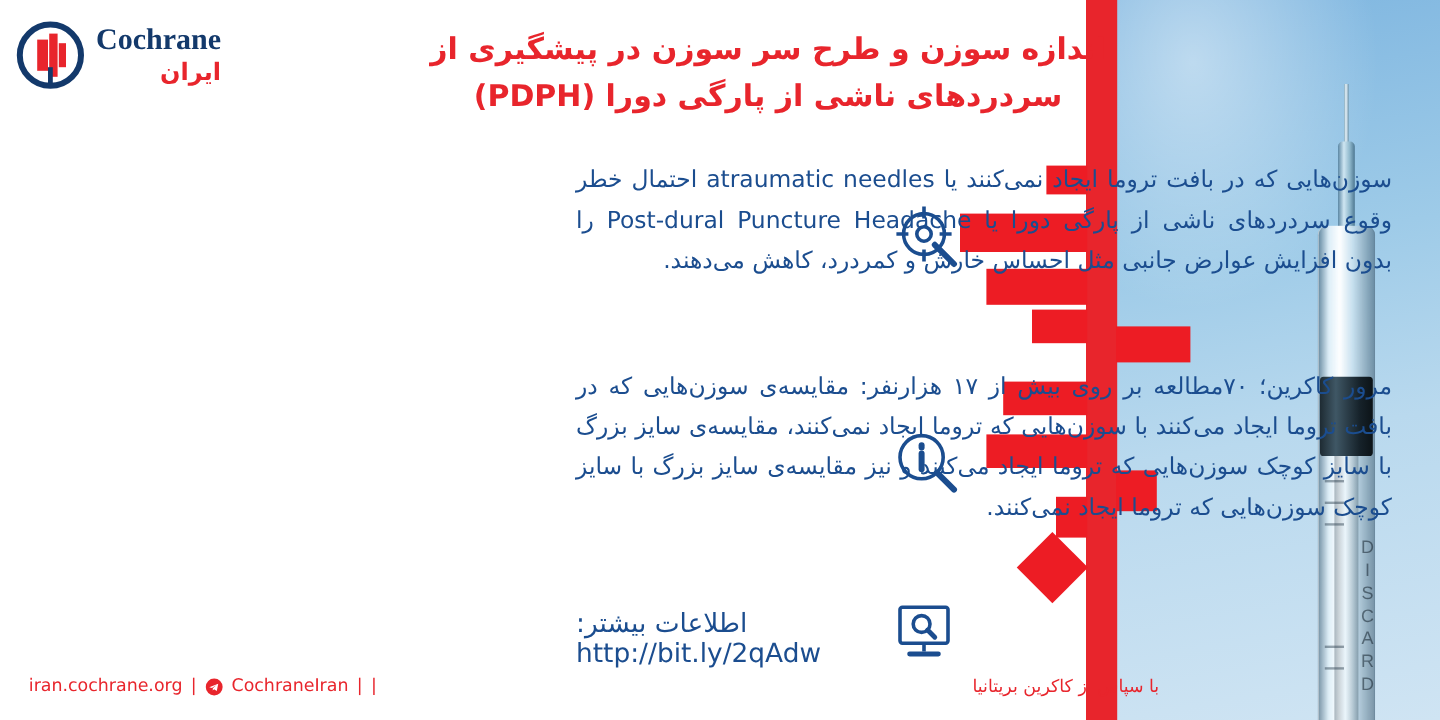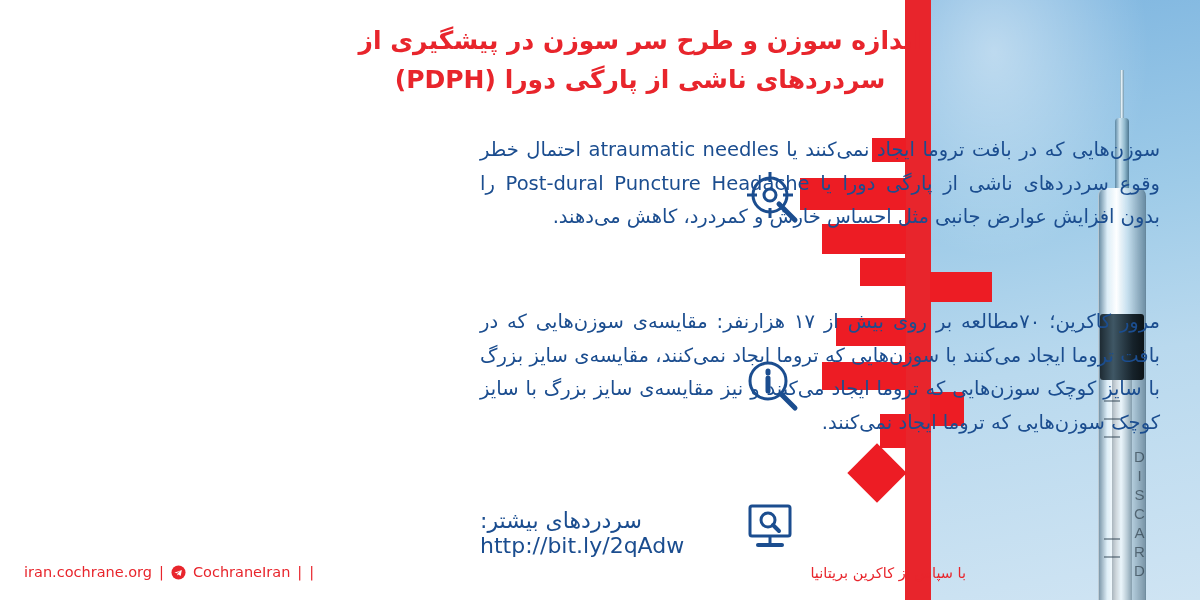--- a/index.html
+++ b/index.html
@@ -241,20 +241,32 @@
   <div class="bar" style="left:800px; top:178px; width:106px; height:32px;"></div>
   <div class="bar" style="left:822px; top:224px; width:84px; height:30px;"></div>
   <div class="bar" style="left:860px; top:258px; width:46px; height:28px;"></div>
   <div class="bar" style="left:930px; top:272px; width:62px; height:30px;"></div>
   <div class="bar" style="left:836px; top:318px; width:70px; height:28px;"></div>
   <div class="bar" style="left:822px; top:362px; width:84px; height:28px;"></div>
   <div class="bar" style="left:930px; top:392px; width:34px; height:34px;"></div>
   <div class="bar" style="left:880px; top:414px; width:26px; height:34px;"></div>
   <div class="diamond" style="left:856px; top:452px;"></div>
 
+  <div class="logo-wrap">
+    <div class="logo-mark">
+      <div class="bar-a"></div>
+      <div class="bar-b"></div>
+      <div class="bar-c"></div>
+      <div class="stem"></div>
+    </div>
+    <div class="logo-text">
+      <div class="logo-title">Cochrane</div>
+      <div class="logo-sub">ایران</div>
+    </div>
+  </div>
 
   <div class="poster-title">اندازه سوزن و طرح سر سوزن در پیشگیری از سردردهای ناشی از پارگی دورا (PDPH)</div>
 
   <div class="para" id="para1">سوزن‌هایی که در بافت تروما ایجاد نمی‌کنند یا atraumatic needles احتمال خطر وقوع سردردهای ناشی از پارگی دورا یا Post-dural Puncture Headache را بدون افزایش عوارض جانبی مثل احساس خارش و کمردرد، کاهش می‌دهند.</div>
   <div class="para" id="para2">مرور کاکرین؛ ۷۰مطالعه بر روی بیش از ۱۷ هزارنفر: مقایسه‌ی سوزن‌هایی که در بافت تروما ایجاد می‌کنند با سوزن‌هایی که تروما ایجاد نمی‌کنند، مقایسه‌ی سایز بزرگ با سایز کوچک سوزن‌هایی که تروما ایجاد می‌کنند و نیز مقایسه‌ی سایز بزرگ با سایز کوچک سوزن‌هایی که تروما ایجاد نمی‌کنند.</div>
 
   <div class="icon-box" id="icon-target">
     <svg viewBox="0 0 54 54" fill="none" stroke="#1b4d8f" stroke-width="3">
       <circle cx="25" cy="25" r="17"></circle>
       <circle cx="25" cy="25" r="6"></circle>
@@ -279,21 +291,21 @@
     <svg viewBox="0 0 54 54" fill="none" stroke="#1b4d8f" stroke-width="3">
       <rect x="5" y="6" width="40" height="30" rx="2"></rect>
       <circle cx="23" cy="20" r="7"></circle>
       <line x1="28" y1="25" x2="34" y2="31" stroke-width="4" stroke-linecap="round"></line>
       <line x1="25" y1="36" x2="25" y2="43"></line>
       <line x1="13" y1="45" x2="37" y2="45" stroke-width="4" stroke-linecap="round"></line>
     </svg>
   </div>
 
   <div class="more-info">
-    <span class="label">سردردهای بیشتر:</span>
+    <span class="label">اطلاعات بیشتر:</span>
     <span class="url">http://bit.ly/2qAdw</span>
   </div>
 
   <div class="footer">
     <div class="left">
       <span>iran.cochrane.org</span>
       <span class="sep">|</span>
       <span class="tg-icon">
         <svg viewBox="0 0 16 16" width="15" height="15">
             <circle cx="8" cy="8" r="7.5" fill="#e8252c"></circle>

